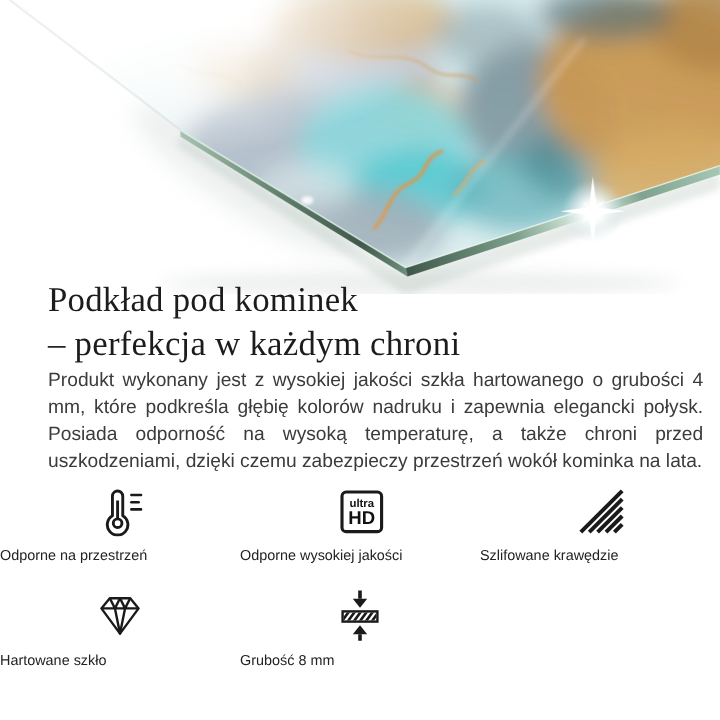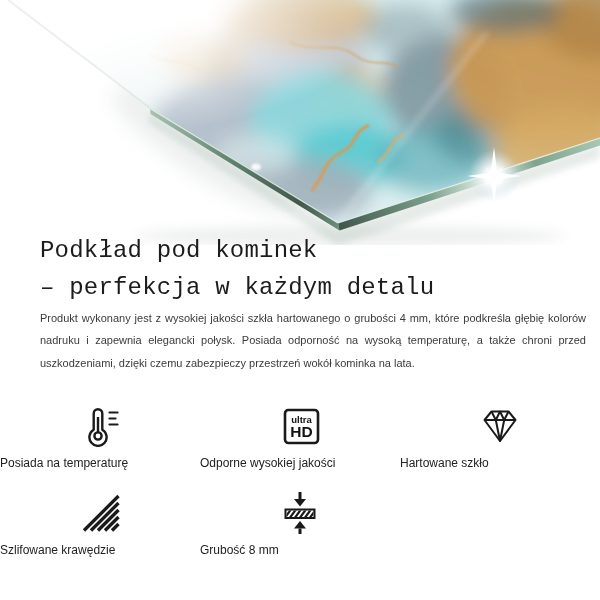--- a/index.html
+++ b/index.html
@@ -3,27 +3,27 @@
 <meta charset="utf-8">
 <style>
   html,body{margin:0;padding:0;background:#ffffff;}
   .canvas{
     position:relative;width:600px;height:600px;background:#ffffff;overflow:hidden;
     font-family:"Liberation Sans",sans-serif;
   }
   .hero{position:absolute;top:0;left:0;}
   .page-title{
     position:absolute;top:232px;left:40px;margin:0;
-    font-family:Liberation Mono, monospace;font-weight:400;
-    font-size:24px;line-height:37px;letter-spacing:.2px;color:#1c1c1c;
+    font-family:Liberation Serif, serif;font-weight:400;
+    font-size:29px;line-height:37px;letter-spacing:.2px;color:#1c1c1c;
   }
   .page-title span{display:block;}
   .description{
     position:absolute;top:307px;left:40px;width:546px;margin:0;
-    font-size:11px;line-height:22.4px;color:#3b3b3b;text-align:justify;
+    font-size:16px;line-height:22.4px;color:#3b3b3b;text-align:justify;
   }
   .features{
     position:absolute;top:401px;left:0;width:600px;
     display:grid;grid-template-columns:repeat(3,1fr);row-gap:18px;
   }
   .feature{display:flex;flex-direction:column;}
   .icon-box{height:46px;display:flex;align-items:flex-end;justify-content:center;}
   .feature-label{margin-top:9px;font-size:12px;line-height:14px;color:#222222;}
   .ico{stroke:#1a1a1a;fill:none;}
 </style>
@@ -130,78 +130,78 @@
 
     <g>
       <circle cx="494" cy="176" r="26" fill="url(#sparkGlow)" opacity="0.95"></circle>
       <polygon points="494,147 497.2,172.8 521,176 497.2,179.2 494,205 490.8,179.2 467,176 490.8,172.8" fill="#ffffff"></polygon>
       <polygon points="494,162 495.8,174.2 506,176 495.8,177.8 494,190 492.2,177.8 482,176 492.2,174.2" fill="#ffffff" opacity="0.85" transform="rotate(45 494 176)"></polygon>
     </g>
   </svg>
 
   <h1 class="page-title">
     <span>Podkład pod kominek</span>
-    <span>– perfekcja w każdym detalu</span>
+    <span>– perfekcja w każdym chroni</span>
   </h1>
 
   <p class="description">Produkt wykonany jest z wysokiej jakości szkła hartowanego o grubości 4 mm, które podkreśla głębię kolorów nadruku i zapewnia elegancki połysk. Posiada odporność na wysoką temperaturę, a także chroni przed uszkodzeniami, dzięki czemu zabezpieczy przestrzeń wokół kominka na lata.</p>
 
   <div class="features">
 
     <div class="feature">
       <div class="icon-box">
         <svg width="44" height="44" viewBox="0 0 44 44">
           <path class="ico" d="M15.7,26.8 V10.5 a4.3,4.3 0 0 1 8.6,0 V26.8 a8.6,8.6 0 1 1 -8.6,0 Z" stroke-width="2.4" stroke-linejoin="round"></path>
           <line class="ico" x1="20" y1="14" x2="20" y2="29" stroke-width="2.4"></line>
           <circle class="ico" cx="20" cy="33" r="3.6" stroke-width="2.4"></circle>
           <g class="ico" stroke-width="2.2" stroke-linecap="round">
             <line x1="31.5" y1="9.5" x2="39.5" y2="9.5"></line>
             <line x1="31.5" y1="15.5" x2="37.5" y2="15.5"></line>
             <line x1="31.5" y1="21.5" x2="39.5" y2="21.5"></line>
           </g>
         </svg>
       </div>
-      <div class="feature-label">Posiada na temperaturę</div>
+      <div class="feature-label">Odporne na przestrzeń</div>
     </div>
 
     <div class="feature">
       <div class="icon-box">
         <svg width="44" height="44" viewBox="0 0 44 44">
           <rect class="ico" x="7" y="7" width="33" height="33" rx="3.5" stroke-width="2.6"></rect>
           <text x="23.5" y="19.5" text-anchor="middle" font-family="Liberation Sans, sans-serif" font-size="9.5" font-weight="700" fill="#111111">ultra</text>
           <text x="23.5" y="34" text-anchor="middle" font-family="Liberation Sans, sans-serif" font-size="15.5" font-weight="700" fill="#111111">HD</text>
         </svg>
       </div>
       <div class="feature-label">Odporne wysokiej jakości</div>
     </div>
 
-
-    <div class="feature">
-      <div class="icon-box">
-        <svg width="44" height="44" viewBox="0 0 44 44">
-          <path class="ico" d="M13.5,8.5 H30.5 L37.5,17 L22,38 L6.5,17 Z" stroke-width="2" stroke-linejoin="round"></path>
-          <path class="ico" d="M6.5,17 H37.5 M13.5,8.5 L17.8,17 L22,8.5 L26.2,17 L30.5,8.5 M17.8,17 L22,38 L26.2,17" stroke-width="2" stroke-linejoin="round"></path>
-        </svg>
-      </div>
-      <div class="feature-label">Hartowane szkło</div>
-    </div>
 
     <div class="feature">
       <div class="icon-box">
         <svg width="44" height="44" viewBox="0 0 44 44">
           <g class="ico" stroke-width="3.3" stroke-linecap="butt">
             <line x1="6" y1="40.5" x2="40.5" y2="6"></line>
             <line x1="13" y1="40.5" x2="40.5" y2="13"></line>
             <line x1="20" y1="40.5" x2="40.5" y2="20"></line>
             <line x1="27" y1="40.5" x2="40.5" y2="27"></line>
             <line x1="34" y1="40.5" x2="40.5" y2="34"></line>
           </g>
         </svg>
       </div>
       <div class="feature-label">Szlifowane krawędzie</div>
+    </div>
+
+    <div class="feature">
+      <div class="icon-box">
+        <svg width="44" height="44" viewBox="0 0 44 44">
+          <path class="ico" d="M13.5,8.5 H30.5 L37.5,17 L22,38 L6.5,17 Z" stroke-width="2" stroke-linejoin="round"></path>
+          <path class="ico" d="M6.5,17 H37.5 M13.5,8.5 L17.8,17 L22,8.5 L26.2,17 L30.5,8.5 M17.8,17 L22,38 L26.2,17" stroke-width="2" stroke-linejoin="round"></path>
+        </svg>
+      </div>
+      <div class="feature-label">Hartowane szkło</div>
     </div>
 
     <div class="feature">
       <div class="icon-box">
         <svg width="44" height="44" viewBox="0 0 44 44">
           <defs>
               <clipPath id="barClip">
                 <rect x="8.5" y="20.5" width="27" height="6.5"></rect>
               </clipPath>
             </defs>

